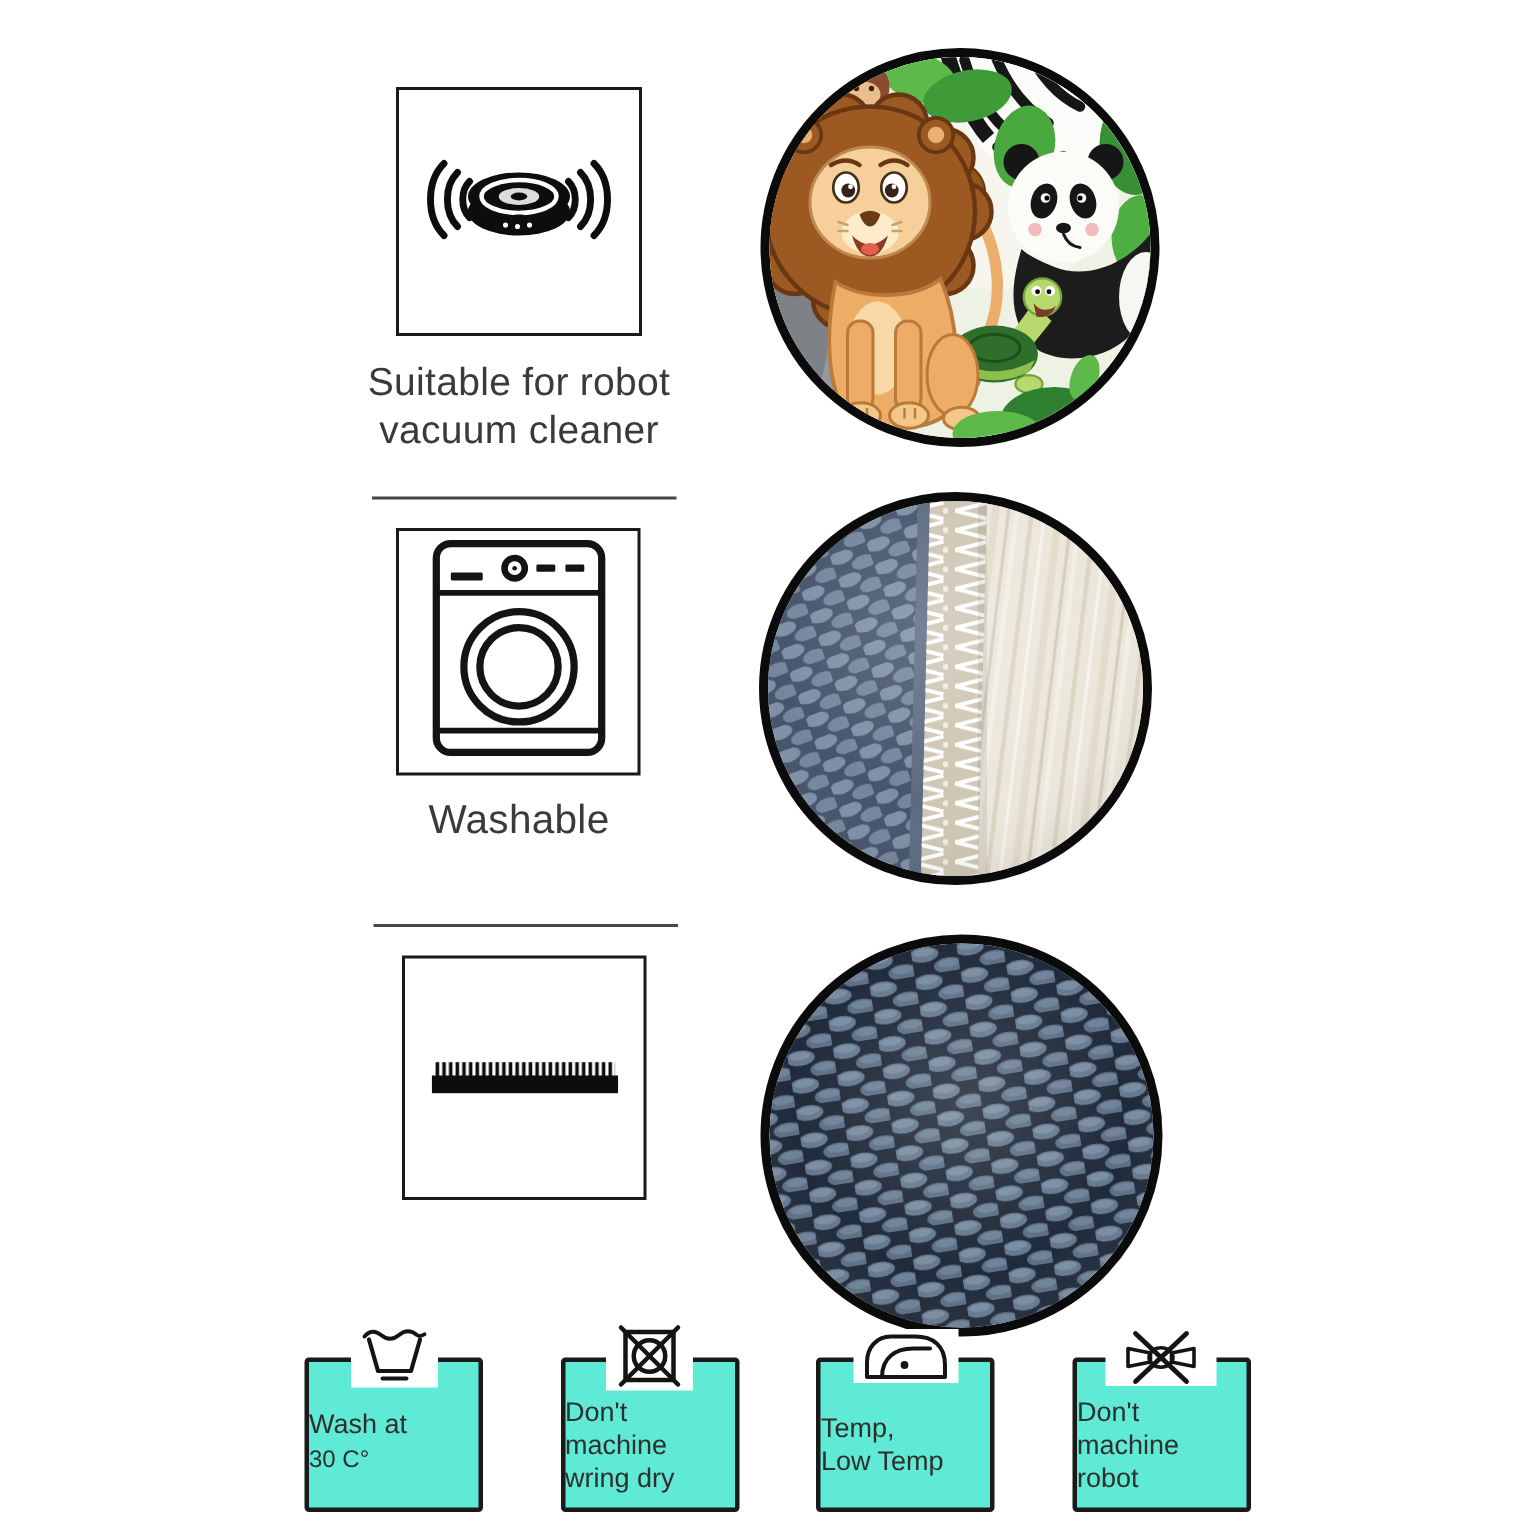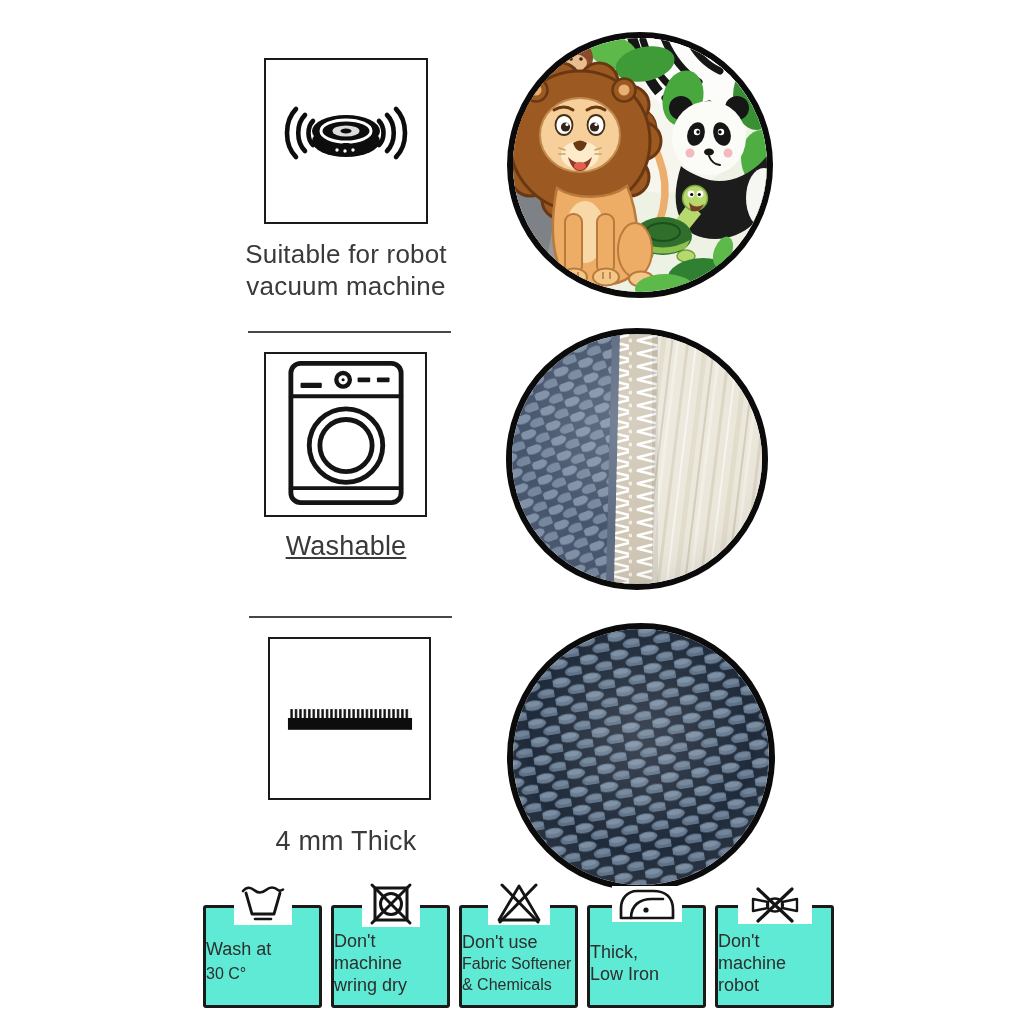--- a/index.html
+++ b/index.html
@@ -9,21 +9,21 @@
   }
   
   .fbox{position:absolute;border:2.5px solid #1a1a1a;background:#fff;
         display:flex;align-items:center;justify-content:center;box-sizing:border-box;}
   #fbox1{left:264px;top:58px;width:164px;height:166px;}
   #fbox2{left:264px;top:352px;width:163px;height:165px;}
   #fbox3{left:268px;top:637px;width:163px;height:163px;}
   .flabel{position:absolute;left:186px;width:320px;text-align:center;
           font-size:26px;line-height:32px;letter-spacing:.2px;color:#3a3a3a;}
   #flabel1{top:238px;}
-  #flabel2{top:530px;font-size:27px;text-decoration:underline;}
+  #flabel2{top:530px;font-size:27px;}
   #flabel3{top:825px;font-size:27px;}
   .flabel span{display:block;}
   .divider{position:absolute;height:0;border-top:2px solid #474747;}
   #div1{left:248px;top:331px;width:203px;}
   #div2{left:249px;top:616px;width:203px;}
   
   .photo{position:absolute;border-radius:50%;border:6px solid #0b0b0b;
          overflow:hidden;box-sizing:border-box;background:#fff;}
   #photo1{left:507px;top:32px;width:266px;height:266px;}
   #photo2{left:506px;top:328px;width:262px;height:262px;}
@@ -68,21 +68,21 @@
         <ellipse cx="68" cy="40" rx="5.5" ry="2.6" fill="#0d0d0d"></ellipse>
         <rect x="64" y="52" width="8" height="4" rx="2" fill="#0d0d0d"></rect>
         <circle cx="59" cy="59" r="1.7" fill="#ffffff"></circle>
         <circle cx="67" cy="60" r="1.7" fill="#ffffff"></circle>
         <circle cx="75" cy="59" r="1.7" fill="#ffffff"></circle>
       </svg>
     </span>
   </div>
   <div class="flabel" id="flabel1">
     <span>Suitable for robot</span>
-    <span>vacuum machine</span>
+    <span>vacuum cleaner</span>
   </div>
 
   <div class="divider" id="div1"></div>
 
   <div class="fbox" id="fbox2">
     <span>
       <svg width="118" height="148" viewBox="0 0 122 152">
         <rect x="4" y="4" width="114" height="144" rx="10" class="ic" stroke-width="5"></rect>
         <line x1="4" y1="38" x2="118" y2="38" class="ic" stroke-width="4"></line>
         <rect x="14" y="24" width="22" height="5.5" rx="1" fill="#141414"></rect>
@@ -107,23 +107,20 @@
       <svg width="130" height="30" viewBox="0 0 132 30">
         <defs>
           <pattern id="teeth" width="4.5" height="10" patternUnits="userSpaceOnUse">
             <rect x="1" y="0" width="2.4" height="10" fill="#0d0d0d"></rect>
           </pattern>
         </defs>
         <rect x="3" y="16" width="126" height="12" fill="#0d0d0d"></rect>
         <rect x="5" y="7" width="122" height="9.5" fill="url(#teeth)"></rect>
       </svg>
     </span>
-  </div>
-  <div class="flabel" id="flabel3">
-    <span>4 mm Thick</span>
   </div>
 
   <div class="photo" id="photo1">
     <svg viewBox="0 0 254 254">
       <rect width="254" height="254" fill="#eef2e4"></rect>
       <ellipse cx="150" cy="80" rx="85" ry="75" fill="#f7f6ee"></ellipse>
 
       <path d="M-10,110 C20,98 56,114 58,150 C60,186 50,230 30,254 L-10,254 Z" fill="#94979b"></path>
       <path d="M-10,132 C10,126 38,136 40,166 C42,200 30,236 18,254 L-10,254 Z" fill="#7e8185"></path>
 
@@ -314,42 +311,31 @@
           <rect x="7" y="7" width="32" height="32" class="ic" stroke-width="3"></rect>
           <circle cx="23" cy="23" r="10.5" class="ic" stroke-width="3"></circle>
           <path d="M4,4 L42,42 M42,4 L4,42" class="ic" stroke-width="3"></path>
         </svg>
       </span>
       <span class="badge-text">Don't</span>
       <span class="badge-text">machine</span>
       <span class="badge-text">wring dry</span>
     </div>
 
-    <div class="badge">
-      <span class="badge-icon">
-        <svg width="50" height="44" viewBox="0 0 50 44">
-          <path d="M25,5 L5,39 L45,39 Z" class="ic" stroke-width="2.8"></path>
-          <path d="M8,4 L44,41 M42,4 L6,41" class="ic" stroke-width="3"></path>
-        </svg>
-      </span>
-      <span class="badge-text">Don't use</span>
-      <span class="badge-text small">Fabric Softener</span>
-      <span class="badge-text small">&amp; Chemicals</span>
-    </div>
 
     <div class="badge">
       <span class="badge-icon short">
         <svg width="58" height="36" viewBox="0 0 58 36">
           <path d="M3,32 L55,32 L55,24 C55,11 47,5 35,5 L19,5 C9,5 3,13 3,22 Z" class="ic" stroke-width="2.7"></path>
           <path d="M13,32 C13,19 22,13 34,13 L45,13" class="ic" stroke-width="2.7"></path>
           <circle cx="28" cy="24" r="2.6" fill="#141414"></circle>
         </svg>
       </span>
-      <span class="badge-text">Thick,</span>
-      <span class="badge-text">Low Iron</span>
+      <span class="badge-text">Temp,</span>
+      <span class="badge-text">Low Temp</span>
     </div>
 
     <div class="badge">
       <span class="badge-icon short">
         <svg width="62" height="38" viewBox="0 0 62 38">
           <path d="M9,13 L24,16 L24,22 L9,25 Z" fill="#fff" class="ic" stroke-width="2.4"></path>
           <path d="M53,13 L38,16 L38,22 L53,25 Z" fill="#fff" class="ic" stroke-width="2.4"></path>
           <ellipse cx="31" cy="19" rx="8" ry="6.5" fill="#fff" class="ic" stroke-width="2.4"></ellipse>
           <path d="M14,3 L48,35 M48,3 L14,35" class="ic" stroke-width="3.2"></path>
         </svg>

